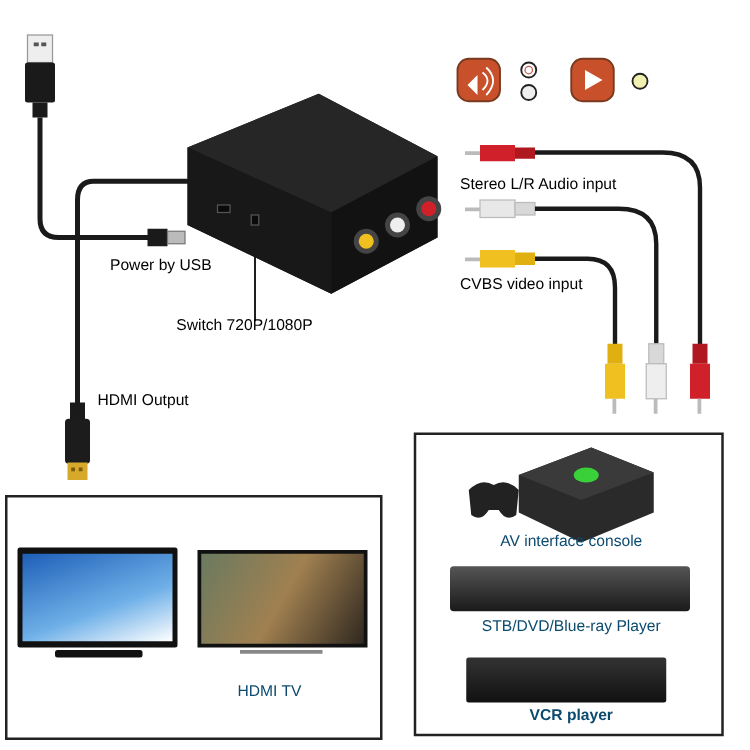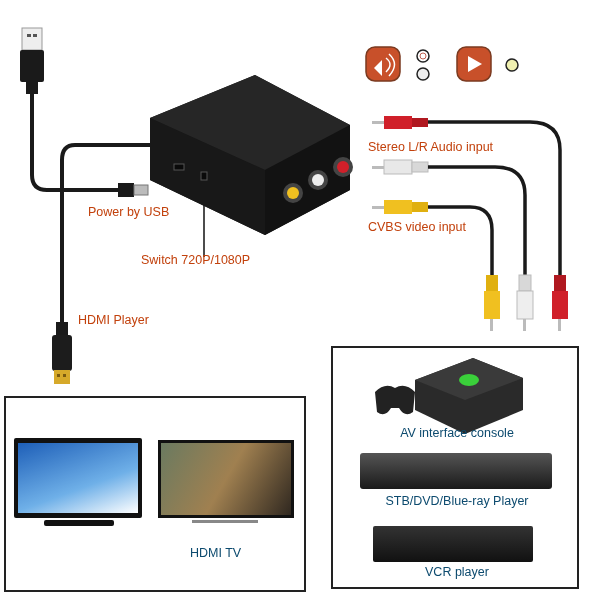--- a/index.html
+++ b/index.html
@@ -1,18 +1,18 @@
 <!DOCTYPE html>
 <html><head>
 <meta charset="utf-8">
 <style>
   html,body{margin:0;padding:0;}
   body{width:600px;height:600px;background:#ffffff;position:relative;overflow:hidden;font-family:"Liberation Sans",sans-serif;color:#111;}
   .abs{position:absolute;}
-  .label{position:absolute;font-size:12.5px;color:#c2410c;white-space:nowrap;}
+  .label{position:absolute;font-size:12.5px;color:#000000;white-space:nowrap;}
   svg{position:absolute;left:0;top:0;}
   .box{position:absolute;border:2px solid #222;background:#fff;box-sizing:border-box;}
   .cap{position:absolute;font-size:12.5px;color:#0c4a6e;white-space:nowrap;text-align:center;}
 </style>
 </head>
 <body>
 
 <svg width="600" height="600">
 
   <g>
@@ -104,36 +104,36 @@
   <circle cx="423" cy="74" r="6" fill="#eee" stroke="#222" stroke-width="1.5"></circle>
   <g>
     <rect x="457" y="47" width="34" height="34" rx="9" fill="#c8502a" stroke="#7a3a20" stroke-width="1.5"></rect>
     <polygon points="468,56 468,72 482,64" fill="#fff"></polygon>
   </g>
   <circle cx="512" cy="65" r="6" fill="#f0f0b0" stroke="#222" stroke-width="1.5"></circle>
 </svg>
 
 <div class="label" style="left:88px;top:205px;text-align:right;">Power by USB</div>
 <div class="label" style="left:141px;top:253px;">Switch 720P/1080P</div>
-<div class="label" style="left:78px;top:313px;">HDMI Player</div>
+<div class="label" style="left:78px;top:313px;">HDMI Output</div>
 <div class="label" style="left:368px;top:140px;">Stereo L/R Audio input</div>
 <div class="label" style="left:368px;top:220px;">CVBS video input</div>
 
 <div class="box" style="left:331px;top:346px;width:248px;height:243px;">
   <svg width="248" height="243">
     <polygon points="82,32 140,10 190,30 190,62 132,86 82,62" fill="#2a2a2a"></polygon>
     <polygon points="82,32 140,10 190,30 132,52" fill="#3a3a3a"></polygon>
     <ellipse cx="136" cy="32" rx="10" ry="6" fill="#3ad03a"></ellipse>
     <path d="M42 44 Q52 34 62 40 Q72 34 82 44 L80 64 Q72 70 66 60 L58 60 Q52 70 44 64 Z" fill="#222"></path>
   </svg>
   <div class="cap" style="left:0;width:248px;top:78px;">AV interface console</div>
   <div class="abs" style="left:27px;top:105px;width:192px;height:36px;background:linear-gradient(#555,#1a1a1a);border-radius:3px;"></div>
   <div class="cap" style="left:0;width:248px;top:146px;">STB/DVD/Blue-ray Player</div>
   <div class="abs" style="left:40px;top:178px;width:160px;height:36px;background:linear-gradient(#333,#111);border-radius:2px;"></div>
-  <div class="cap" style="left:0;width:248px;top:217px;">VCR player</div>
+  <div class="cap" style="left:0;width:248px;top:217px;font-weight:bold;">VCR player</div>
 </div>
 
 <div class="box" style="left:4px;top:396px;width:302px;height:196px;">
   <div class="abs" style="left:8px;top:40px;width:128px;height:80px;background:#111;border-radius:2px;">
     <div class="abs" style="left:4px;top:5px;width:120px;height:70px;background:linear-gradient(160deg,#1e5fb8,#6fb0e8 60%,#fff);"></div>
   </div>
   <div class="abs" style="left:38px;top:122px;width:70px;height:6px;background:#111;border-radius:2px;"></div>
   <div class="abs" style="left:152px;top:42px;width:136px;height:78px;background:#111;">
     <div class="abs" style="left:3px;top:3px;width:130px;height:72px;background:linear-gradient(120deg,#6a7a60,#a08050 50%,#302820);"></div>
   </div>

